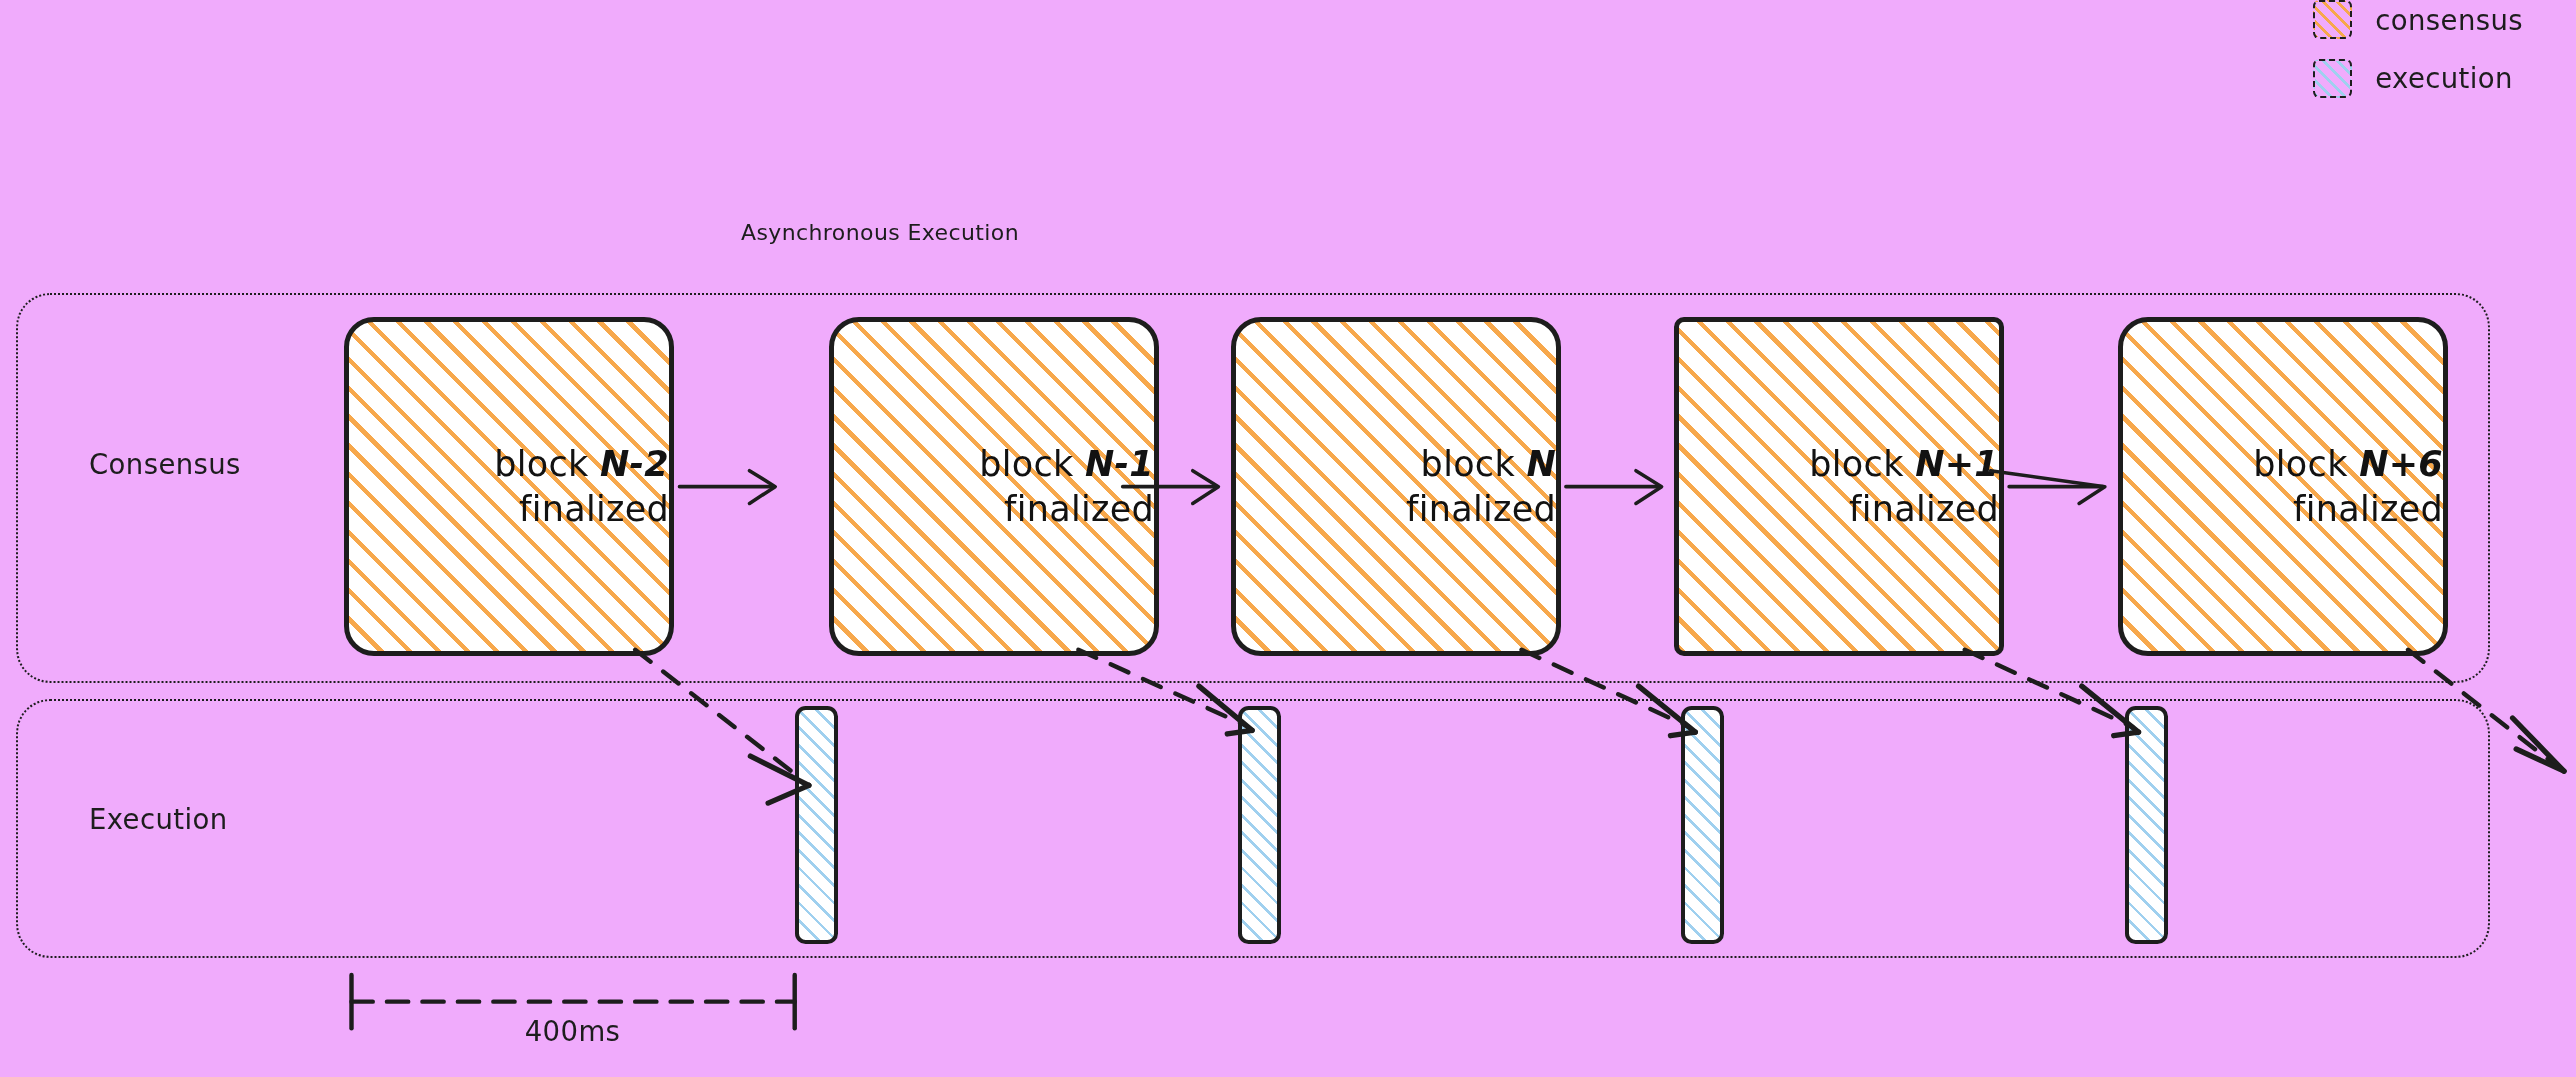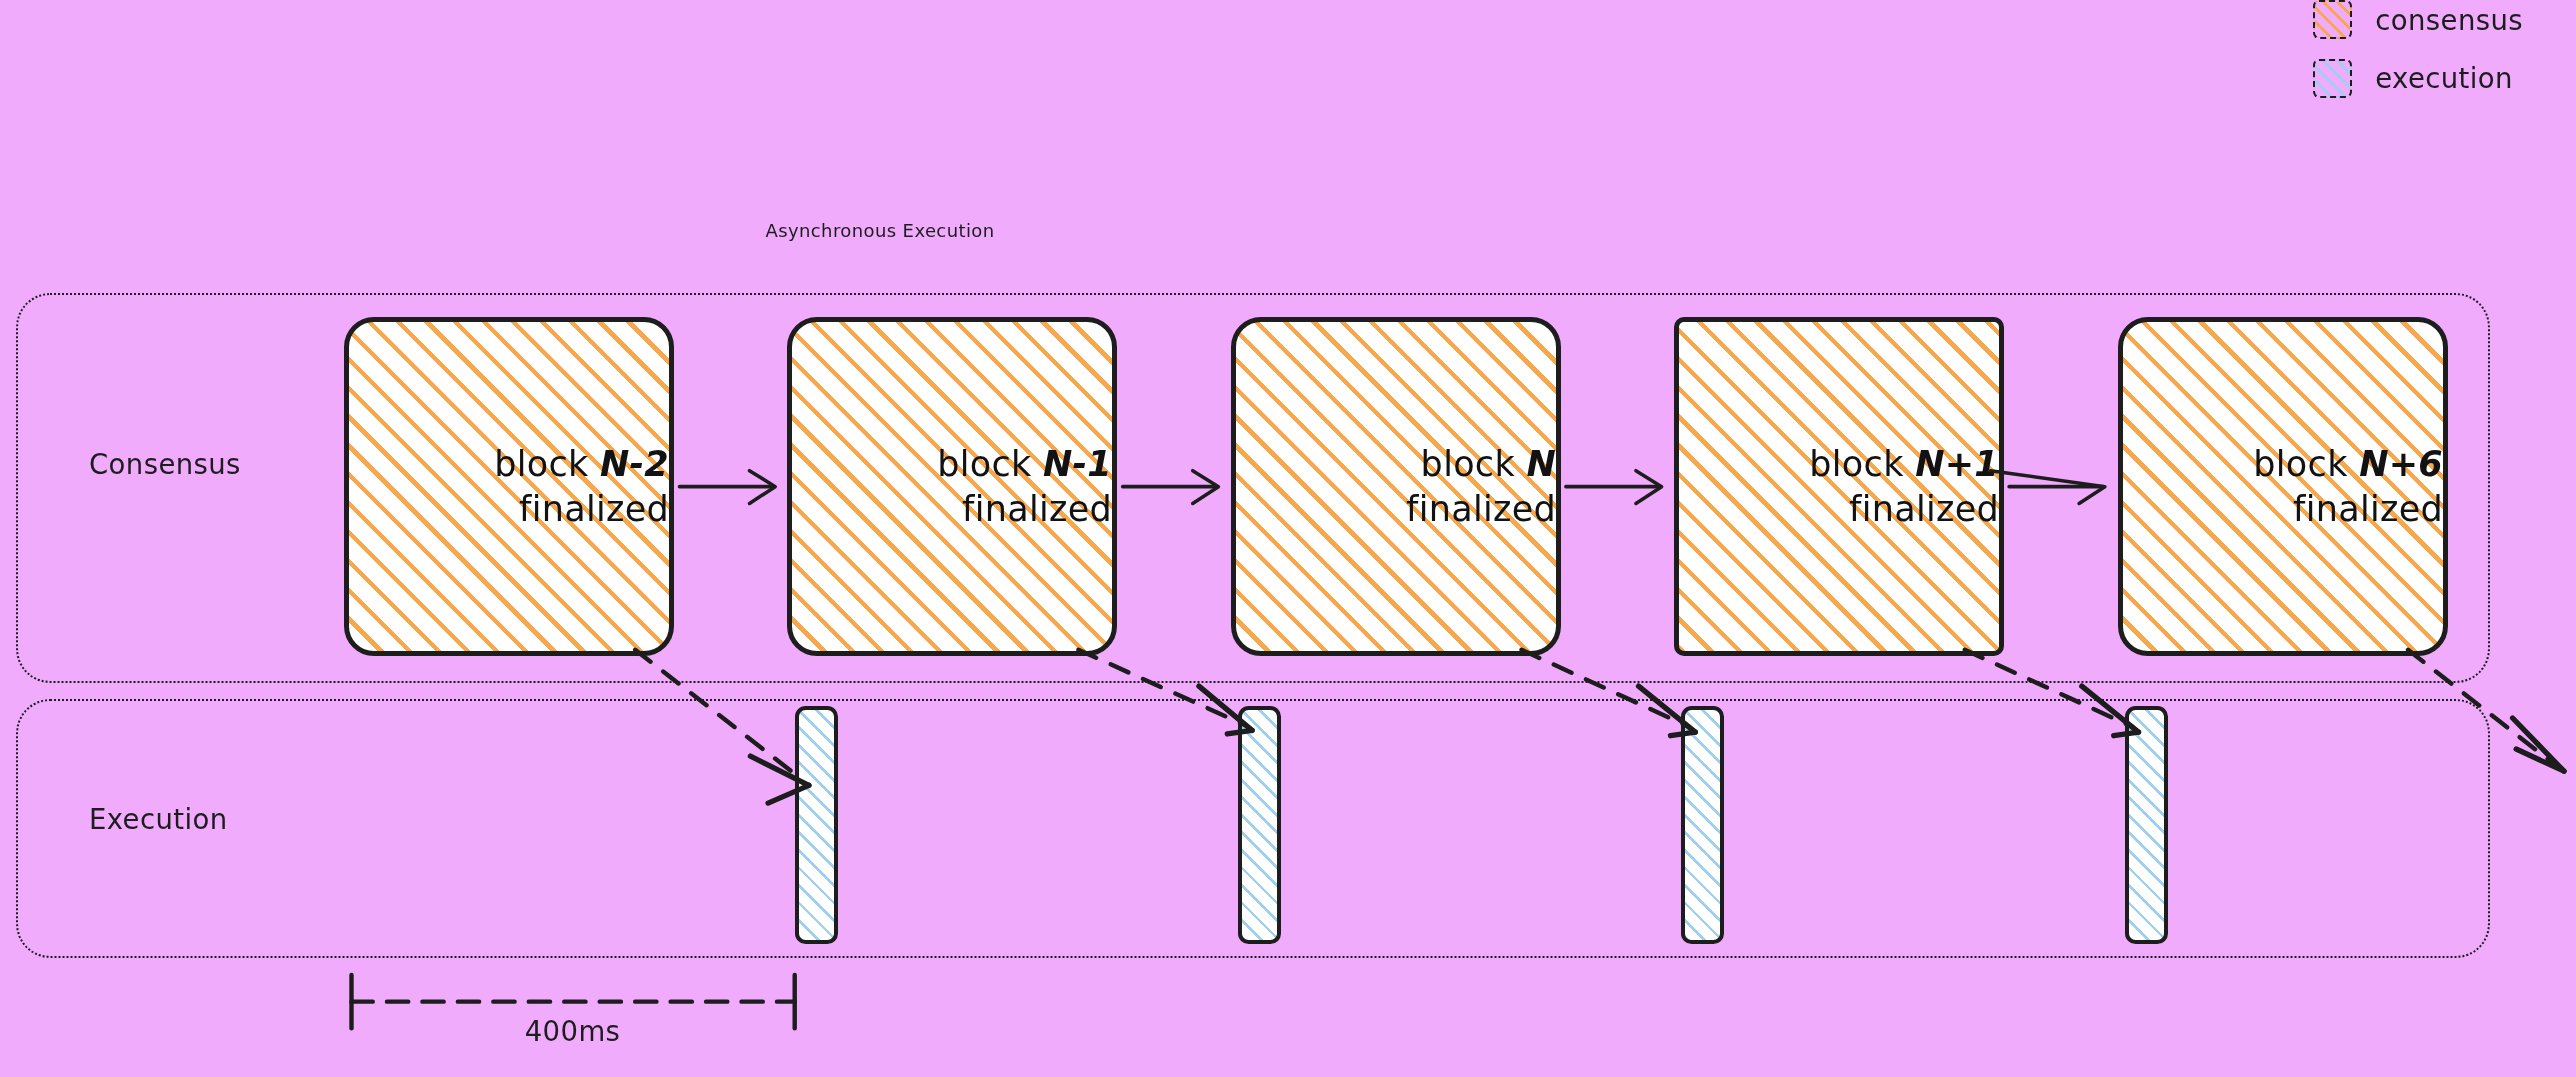--- a/index.html
+++ b/index.html
@@ -69,21 +69,21 @@
   }
 
   
   .diagram-title {
     position: absolute;
     left: 0;
     top: 220px;
     width: 1760px;
     text-align: center;
     font-family: "DejaVu Sans", sans-serif;
-    font-size: 18px;
+    font-size: 22px;
     color: #1d1d1d;
     letter-spacing: 0.4px;
   }
 
   
   .lane {
     position: absolute;
     box-sizing: border-box;
     border: 2.7px dotted #1d1d1d;
     border-radius: 34px;
@@ -192,21 +192,21 @@
   <div class="lane" id="lane-consensus"></div>
   <div class="lane" id="lane-execution"></div>
 
   <div class="lane-label" id="label-consensus">Consensus</div>
   <div class="lane-label" id="label-execution">Execution</div>
 
   <div class="block" id="block-0" style="left: 344px;">
     <div class="block-line">block <em>N-2</em></div>
     <div class="block-line">finalized</div>
   </div>
-  <div class="block" id="block-1" style="left: 787px;">
+  <div class="block" id="block-1" style="left: 829px;">
     <div class="block-line">block <em>N-1</em></div>
     <div class="block-line">finalized</div>
   </div>
   <div class="block" id="block-2" style="left: 1231px;">
     <div class="block-line">block <em>N</em></div>
     <div class="block-line">finalized</div>
   </div>
   <div class="block" id="block-3" style="left: 1674px; border-radius: 10px;">
     <div class="block-line">block <em>N+1</em></div>
     <div class="block-line">finalized</div>

